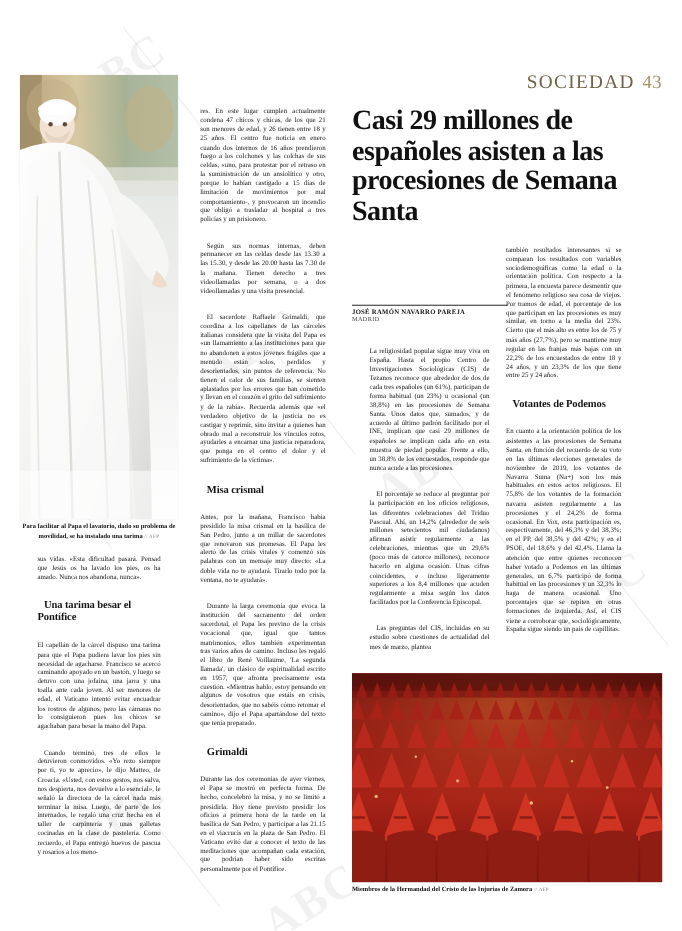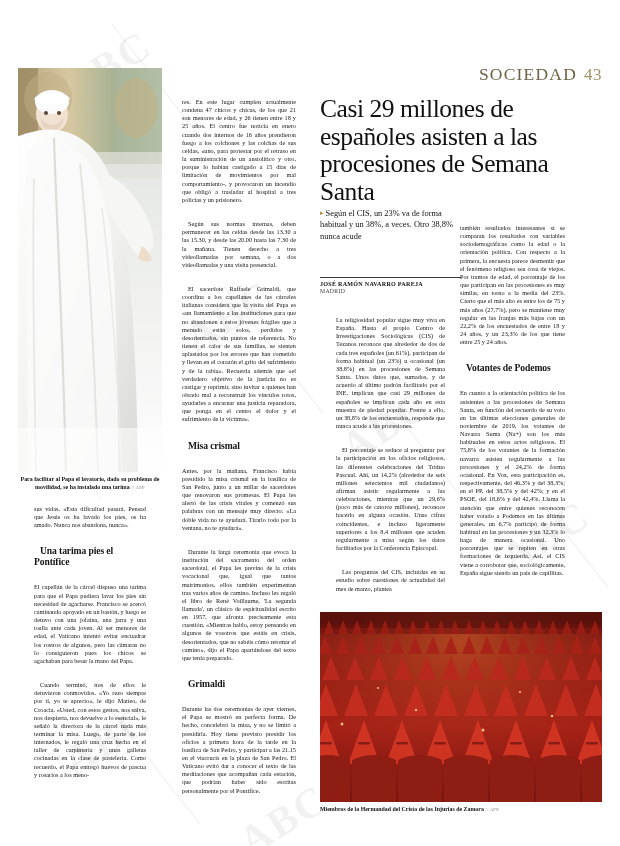--- a/index.html
+++ b/index.html
@@ -116,21 +116,21 @@
   
   #col2 { left: 166px; top: 82px; width: 146px; }
 
   
   .headline {
     position: absolute;
     left: 320px;
     top: 78px;
     width: 282px;
     font-family: "Liberation Serif", serif;
-    font-weight: normal;
+    font-weight: bold;
     font-size: 25.5px;
     line-height: 27.5px;
     letter-spacing: -0.45px;
     color: #111;
   }
   .lead {
     position: absolute;
     left: 320px;
     top: 208px;
     width: 141px;
@@ -305,41 +305,38 @@
     </svg>
   </div>
 
   <div class="photo-caption">
     <span>Para facilitar al Papa el lavatorio, dado su problema de movilidad, se ha instalado una tarima</span>
     <span class="credit">// AFP</span>
   </div>
 
   <div class="col" id="col1">
     <p class="first">sus vidas. «Esta dificultad pasará. Pensad que Jesús os ha lavado los pies, os ha amado. Nunca nos abandona, nunca».</p>
-    <p class="sub">Una tarima pies el Pontífice</p>
+    <p class="sub">Una tarima besar el Pontífice</p>
     <p class="first">El capellán de la cárcel dispuso una tarima para que el Papa pudiera lavar los pies sin necesidad de agacharse. Francisco se acercó caminando apoyado en un bastón, y luego se detuvo con una jofaina, una jarra y una toalla ante cada joven. Al ser menores de edad, el Vaticano intentó evitar encuadrar los rostros de algunos, pero las cámaras no lo consiguieron pues los chicos se agachaban para besar la mano del Papa.</p>
     <p>Cuando terminó, tres de ellos le detuvieron conmovidos. «Yo rezo siempre por ti, yo te aprecio», le dijo Matteo, de Croacia. «Usted, con estos gestos, nos salva, nos despierta, nos devuelve a lo esencial», le señaló la directora de la cárcel nada más terminar la misa. Luego, de parte de los internados, le regaló una cruz hecha en el taller de carpintería y unas galletas cocinadas en la clase de pastelería. Como recuerdo, el Papa entregó huevos de pascua y rosarios a los meno-</p>
   </div>
 
   <div class="col" id="col2">
     <p class="first">res. En este lugar cumplen actualmente condena 47 chicos y chicas, de los que 21 son menores de edad, y 26 tienen entre 18 y 25 años. El centro fue noticia en enero cuando dos internos de 16 años prendieron fuego a los colchones y las colchas de sus celdas, «uno, para protestar por el retraso en la suministración de un ansiolítico y otro, porque lo habían castigado a 15 días de limitación de movimientos por mal comportamiento-, y provocaron un incendio que obligó a trasladar al hospital a tres policías y un prisionero.</p>
     <p>Según sus normas internas, deben permanecer en las celdas desde las 13.30 a las 15.30, y desde las 20.00 hasta las 7.30 de la mañana. Tienen derecho a tres videollamadas por semana, o a dos videollamadas y una visita presencial.</p>
     <p>El sacerdote Raffaele Grimaldi, que coordina a los capellanes de las cárceles italianas considera que la visita del Papa es «un llamamiento a las instituciones para que no abandonen a estos jóvenes frágiles que a menudo están solos, perdidos y desorientados, sin puntos de referencia. No tienen el calor de sus familias, se sienten aplastados por los errores que han cometido y llevan en el corazón el grito del sufrimiento y de la rabia». Recuerda además que «el verdadero objetivo de la justicia no es castigar y reprimir, sino invitar a quienes han obrado mal a reconstruir los vínculos rotos, ayudarles a encarnar una justicia reparadora, que ponga en el centro el dolor y el sufrimiento de la víctima».</p>
     <p class="sub">Misa crismal</p>
     <p class="first">Antes, por la mañana, Francisco había presidido la misa crismal en la basílica de San Pedro, junto a un millar de sacerdotes que renovaron sus promesas. El Papa les alertó de las crisis vitales y comenzó sus palabras con un mensaje muy directo: «La doble vida no te ayudará. Tirarlo todo por la ventana, no te ayudará».</p>
     <p>Durante la larga ceremonia que evoca la institución del sacramento del orden sacerdotal, el Papa les previno de la crisis vocacional que, igual que tantos matrimonios, ellos también experimentan tras varios años de camino. Incluso les regaló el libro de René Voillaume, 'La segunda llamada', un clásico de espiritualidad escrito en 1957, que afronta precisamente esta cuestión. «Mientras hablo, estoy pensando en algunos de vosotros que estáis en crisis, desorientados, que no sabéis cómo retomar el camino», dijo el Papa apartándose del texto que tenía preparado.</p>
     <p class="sub">Grimaldi</p>
     <p class="first">Durante las dos ceremonias de ayer viernes, el Papa se mostró en perfecta forma. De hecho, concelebró la misa, y no se limitó a presidirla. Hoy tiene previsto presidir los oficios a primera hora de la tarde en la basílica de San Pedro, y participar a las 21.15 en el viacrucis en la plaza de San Pedro. El Vaticano evitó dar a conocer el texto de las meditaciones que acompañan cada estación, que podrían haber sido escritas personalmente por el Pontífice.</p>
   </div>
 
   <h1 class="headline">Casi 29 millones de españoles asisten a las procesiones de Semana Santa</h1>
 
-  <div class="lead">
-    <span class="bullet">▸</span><span>Según el CIS, un 23% va de forma habitual y un 38%, a veces. Otro 38,8% nunca acude</span>
-  </div>
 
   <div class="byline">
     <div class="author">José Ramón Navarro Pareja</div>
     <div class="place">MADRID</div>
   </div>
 
   <div class="col" id="col3">
     <p class="first">La religiosidad popular sigue muy viva en España. Hasta el propio Centro de Investigaciones Sociológicas (CIS) de Tezanos reconoce que alrededor de dos de cada tres españoles (un 61%), participan de forma habitual (un 23%) u ocasional (un 38,8%) en las procesiones de Semana Santa. Unos datos que, sumados, y de acuerdo al último padrón facilitado por el INE, implican que casi 29 millones de españoles se implican cada año en esta muestra de piedad popular. Frente a ello, un 38,8% de los encuestados, responde que nunca acude a las procesiones.</p>
     <p>El porcentaje se reduce al preguntar por la participación en los oficios religiosos, las diferentes celebraciones del Triduo Pascual. Ahí, un 14,2% (alrededor de seis millones setecientos mil ciudadanos) afirman asistir regularmente a las celebraciones, mientras que un 29,6% (poco más de catorce millones), reconoce hacerlo en alguna ocasión. Unas cifras coincidentes, e incluso ligeramente superiores a los 8,4 millones que acuden regularmente a misa según los datos facilitados por la Conferencia Episcopal.</p>
     <p>Las preguntas del CIS, incluidas en su estudio sobre cuestiones de actualidad del mes de marzo, plantea</p>

